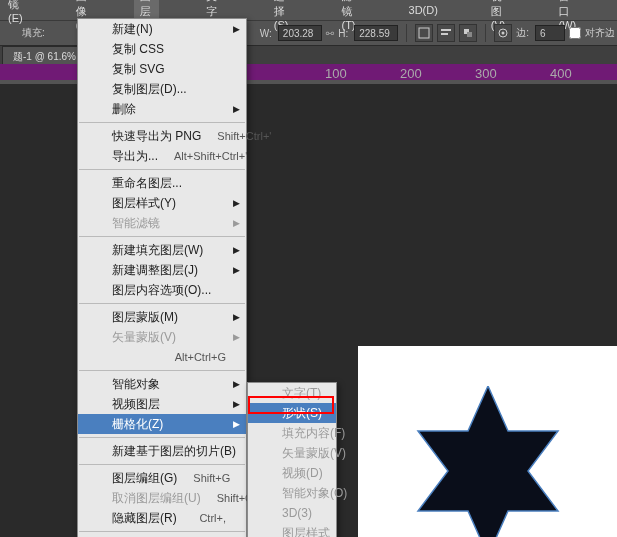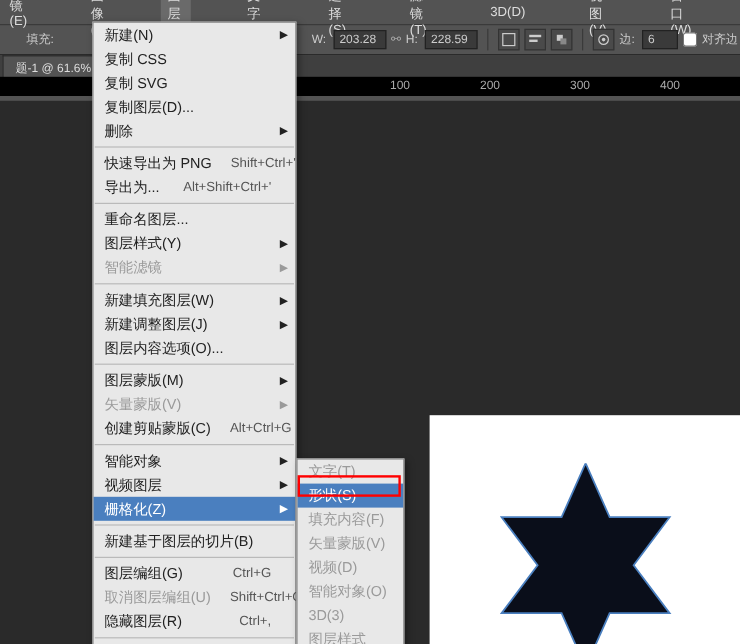--- a/index.html
+++ b/index.html
@@ -13,29 +13,29 @@
 .options-bar .label { margin-right: 2px; }
 .options-bar .field { background: #3a3a3a; border: 1px solid #222; color: #ccc; padding: 1px 4px; font-size: 10px; width: 44px; height: 16px; }
 .options-bar .sep { width: 1px; height: 18px; background: #3a3a3a; margin: 0 4px; }
 .options-bar .iconbtn { width: 18px; height: 18px; background: #4a4a4a; border: 1px solid #333; display: flex; align-items: center; justify-content: center; }
 .options-bar .iconbtn svg { width: 12px; height: 12px; }
 .options-bar .chk { width: 12px; height: 12px; }
 
 .tab-bar { background: #3f3f3f; height: 22px; display: flex; align-items: flex-end; padding-left: 2px; border-bottom: 1px solid #222; }
 .tab { background: #535353; color: #ddd; font-size: 10px; padding: 3px 10px; border: 1px solid #2a2a2a; border-bottom: none; }
 
-.ruler-h { position: absolute; top: 64px; left: 0; right: 0; height: 16px; background: #000000; color: #aaa; font-size: 10px; }
+.ruler-h { position: absolute; top: 64px; left: 0; right: 0; height: 16px; background: #701a75; color: #aaa; font-size: 13px; }
 .ruler-h .tick { position: absolute; top: 2px; }
 
 .canvas-bg { position: absolute; top: 84px; left: 0; right: 0; bottom: 0; background: #2a2a2a; }
 .canvas { position: absolute; top: 262px; left: 358px; width: 260px; height: 276px; background: #fff; }
 .star { position: absolute; left: 50px; top: 40px; }
 
 .menu { position: absolute; background: #e8e8e8; border: 1px solid #8a8a8a; box-shadow: 2px 2px 6px rgba(0,0,0,0.4); font-size: 12px; color: #222; }
-.menu .row { display: flex; align-items: center; height: 20px; padding: 0 20px 0 9px; position: relative; white-space: nowrap; }
+.menu .row { display: flex; align-items: center; height: 20px; padding: 0 20px 0 34px; position: relative; white-space: nowrap; }
 .menu .row.disabled { color: #9a9a9a; }
 .menu .row.hl { background: #4a7fbf; color: #fff; }
 .menu .row .shortcut { margin-left: auto; padding-left: 16px; font-size: 11px; color: #555; }
 .menu .row .arrow { position: absolute; right: 6px; font-size: 9px; }
 .menu .divider { height: 1px; background: #bababa; margin: 3px 1px; }
 
 .main-menu { top: 18px; left: 77px; width: 170px; }
 .sub-menu { top: 382px; left: 247px; width: 90px; }
 .redbox { position: absolute; border: 2px solid #ff0000; pointer-events: none; }
 .redbox1 { top: 396px; left: 248px; width: 86px; height: 18px; }
@@ -170,21 +170,20 @@
     <div class="divider"></div>
     <div class="row">
       <span>图层蒙版(M)</span>
       <span class="arrow">▶</span>
     </div>
     <div class="row disabled">
       <span>矢量蒙版(V)</span>
       <span class="arrow">▶</span>
     </div>
     <div class="row">
-      <span>创建剪贴蒙版(C)</span>
       <span class="shortcut">Alt+Ctrl+G</span>
     </div>
     <div class="divider"></div>
     <div class="row">
       <span>智能对象</span>
       <span class="arrow">▶</span>
     </div>
     <div class="row">
       <span>视频图层</span>
       <span class="arrow">▶</span>
@@ -193,21 +192,21 @@
       <span>栅格化(Z)</span>
       <span class="arrow">▶</span>
     </div>
     <div class="divider"></div>
     <div class="row">
       <span>新建基于图层的切片(B)</span>
     </div>
     <div class="divider"></div>
     <div class="row">
       <span>图层编组(G)</span>
-      <span class="shortcut">Ctrl+G</span>
+      <span class="shortcut">Shift+G</span>
     </div>
     <div class="row disabled">
       <span>取消图层编组(U)</span>
       <span class="shortcut">Shift+Ctrl+G</span>
     </div>
     <div class="row">
       <span>隐藏图层(R)</span>
       <span class="shortcut">Ctrl+,</span>
     </div>
     <div class="divider"></div>

